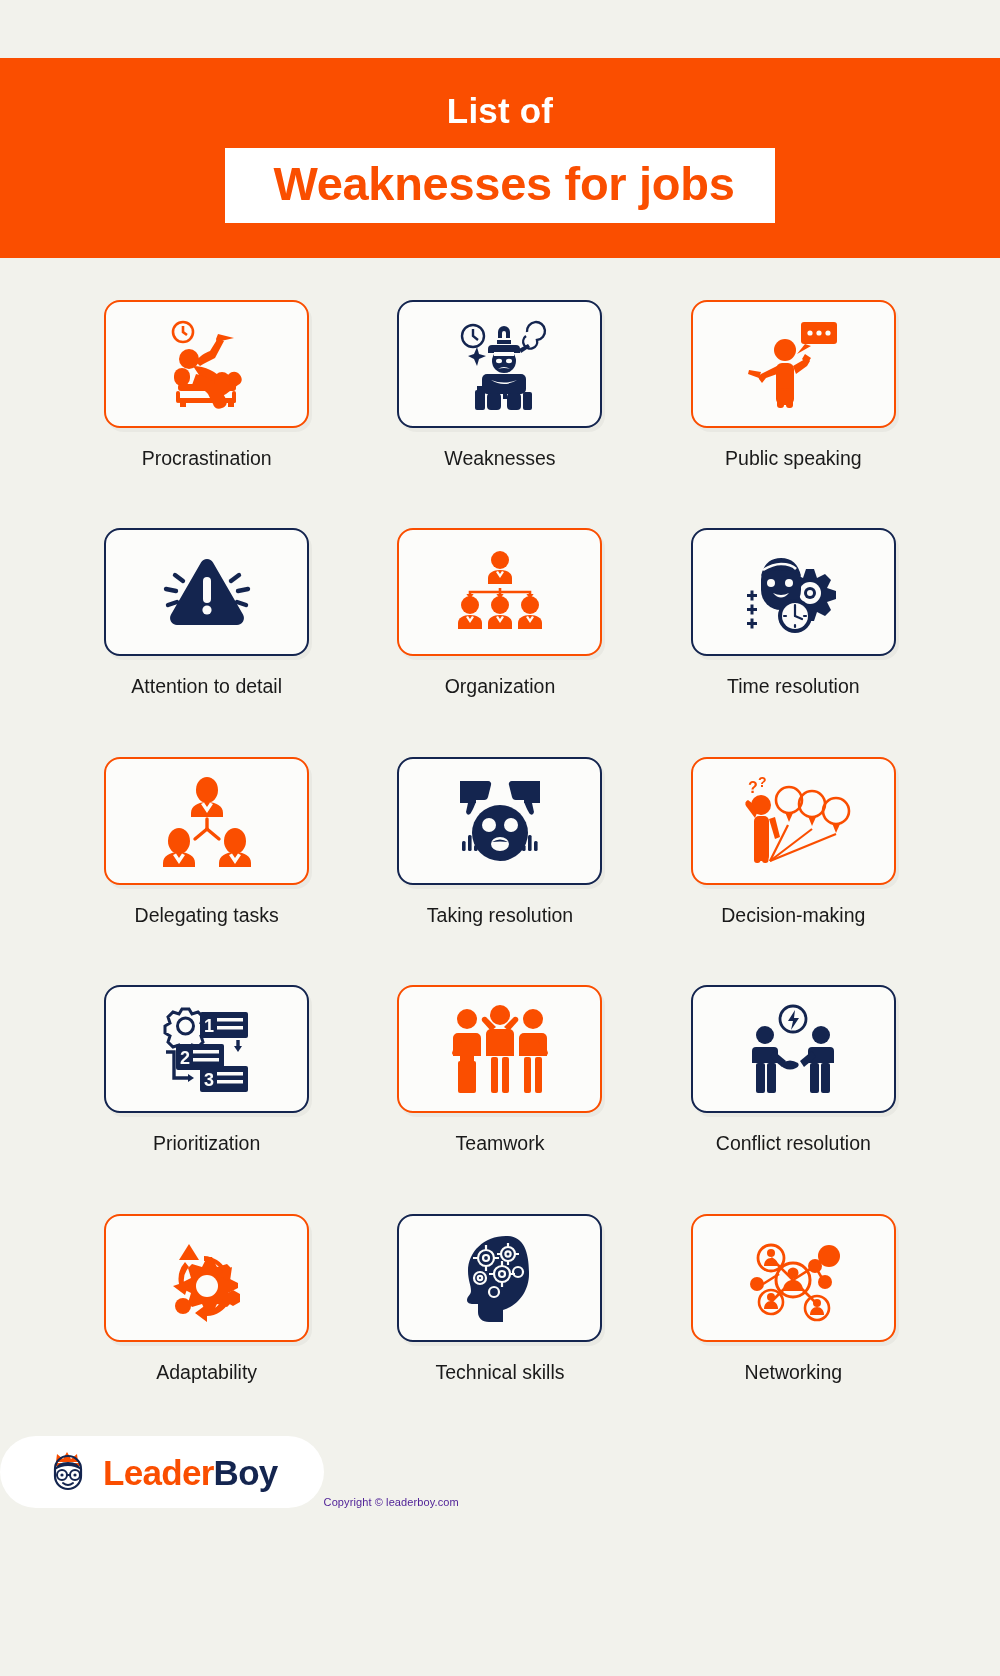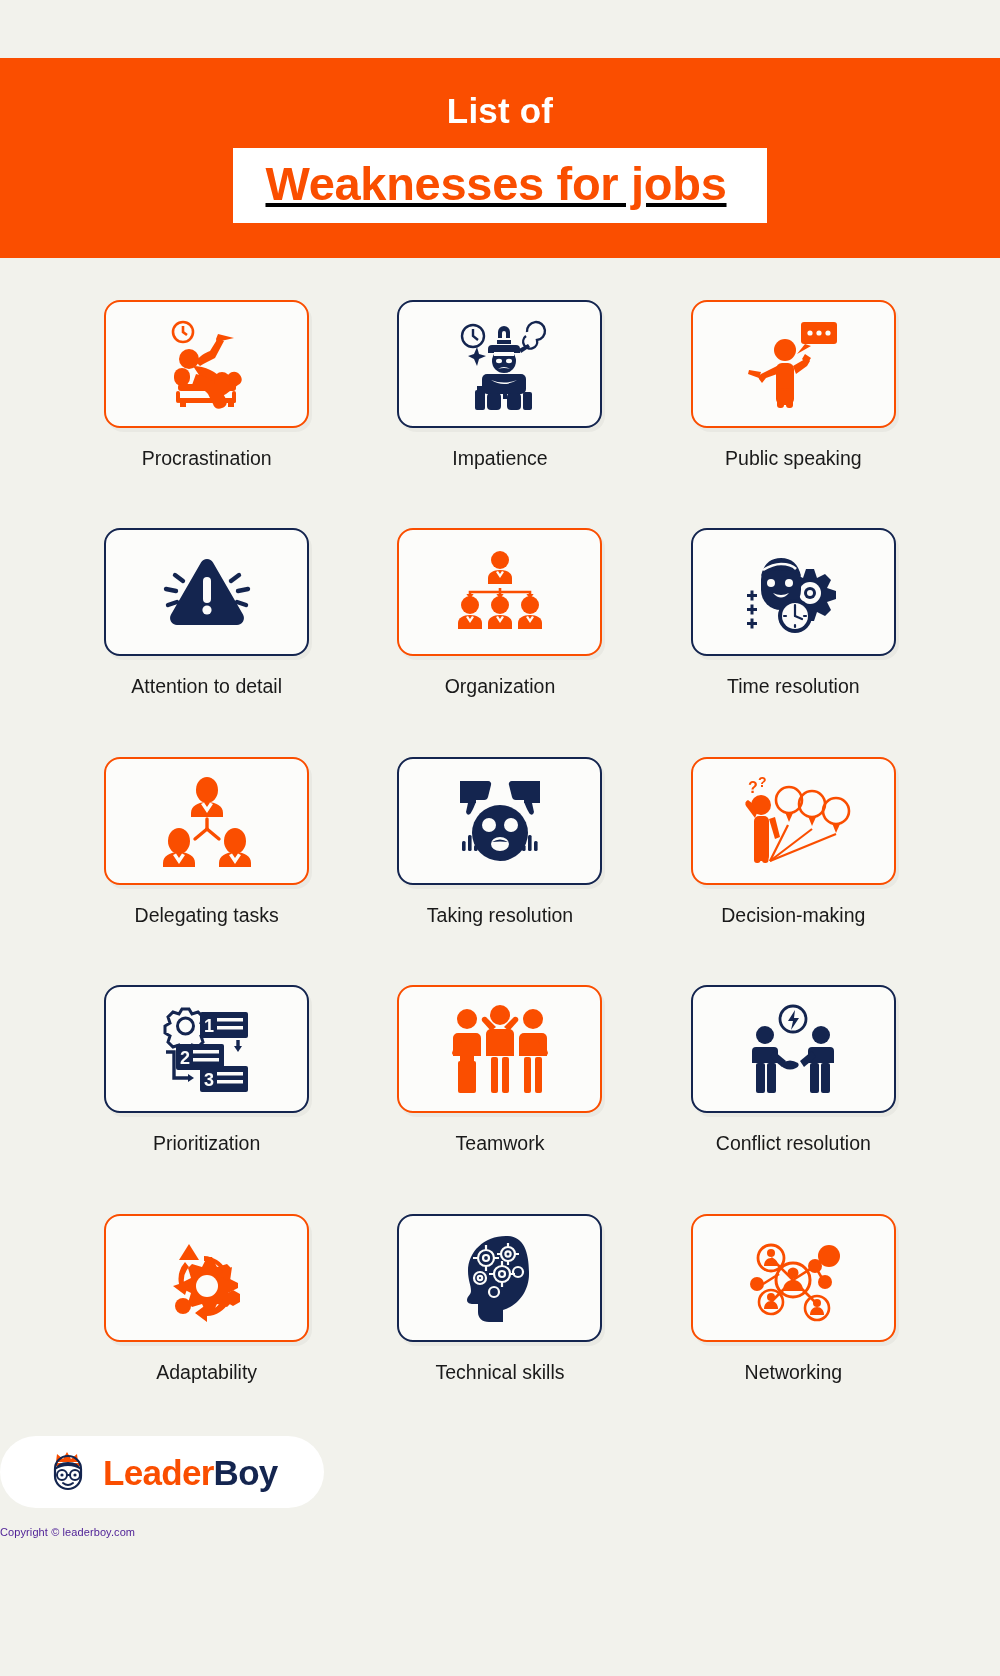--- a/index.html
+++ b/index.html
@@ -35,25 +35,24 @@
   .header-kicker {
     color: #ffffff;
     font-size: 35px;
     font-weight: 700;
     letter-spacing: 0.2px;
     line-height: 1;
     margin-bottom: 20px;
   }
   .header-title-box {
     background: #ffffff;
-    padding: 11px 40px 14px 32px;
+    padding: 11px 40px 14px 48px;
     display: flex;
     align-items: center;
     justify-content: center;
-    text-decoration: underline;
   }
   .header-title {
     color: #fa4e00;
     font-size: 47px;
     font-weight: 700;
     line-height: 1.05;
     letter-spacing: -0.3px;
     white-space: nowrap;
   }
 
@@ -99,22 +98,21 @@
     white-space: nowrap;
   }
 
   
   .footer {
     position: absolute;
     left: 0;
     top: 1436px;
     width: 1000px;
     display: flex;
-    flex-direction: column;
-    align-items: flex-start;
+    align-items: flex-end;
   }
   .logo-pill {
     background: #ffffff;
     border-radius: 42px;
     padding: 14px 46px;
     display: flex;
     align-items: center;
     gap: 13px;
   }
   .logo-word {
@@ -201,21 +199,21 @@
             <path d="M44 62 q13 8 26 0 q-13 5 -26 0 z" fill="#fcfcfa"></path>
             <rect x="40" y="75" width="14" height="17" rx="4"></rect>
             <rect x="60" y="75" width="14" height="17" rx="4"></rect>
             <rect x="28" y="72" width="10" height="20" rx="2"></rect>
             <rect x="30" y="68" width="6" height="5"></rect>
             <rect x="76" y="74" width="9" height="18" rx="2"></rect>
             <rect x="56" y="72" width="4" height="9"></rect>
           </g>
         </svg>
       </div>
-      <div class="cell-label">Impatience</div>
+      <div class="cell-label">Weaknesses</div>
     </div>
 
     <div class="cell">
       <div class="card orange">
         <svg width="100" height="92" viewBox="0 0 100 92">
           <g fill="#fa4e00">
             <rect x="58" y="4" width="36" height="22" rx="3"></rect>
             <path d="M62 26 l-8 10 l14 -8 z"></path>
             <circle cx="67" cy="15" r="2.6" fill="#fcfcfa"></circle>
             <circle cx="76" cy="15" r="2.6" fill="#fcfcfa"></circle>

